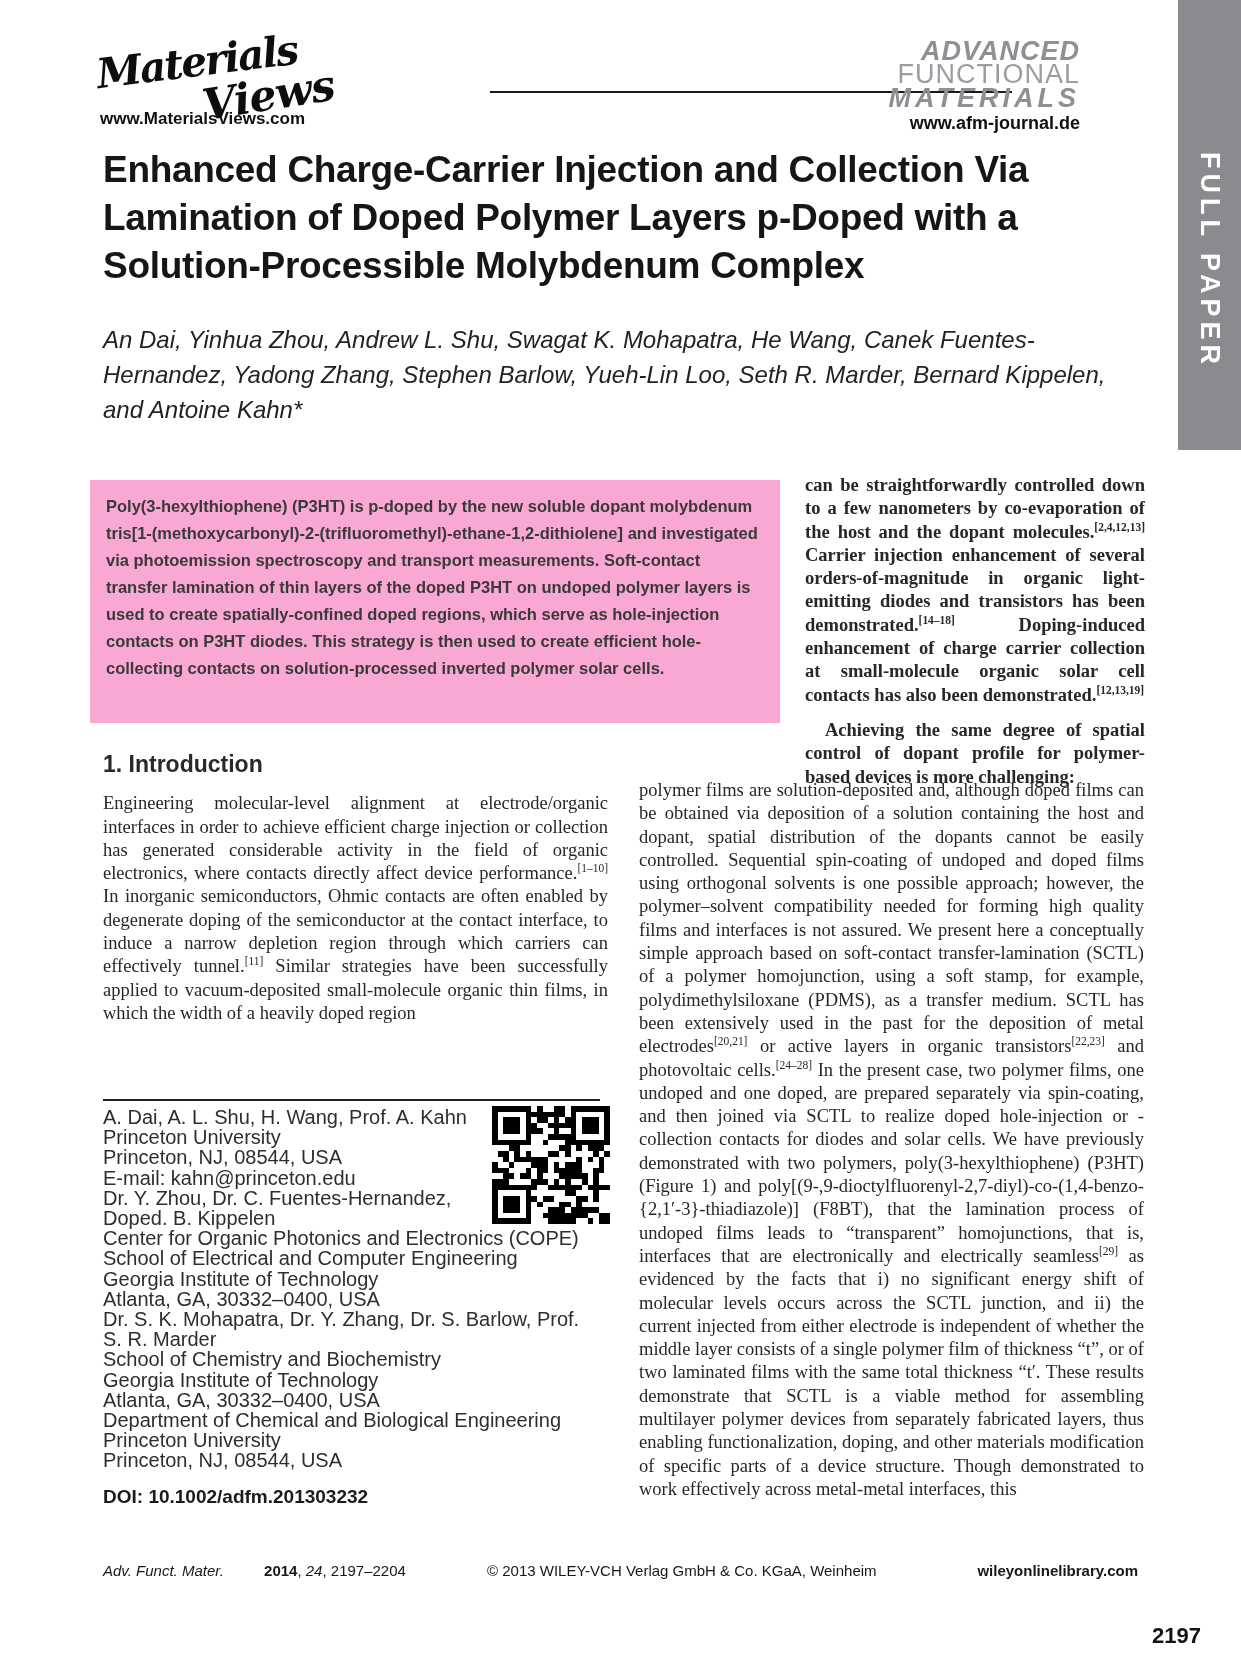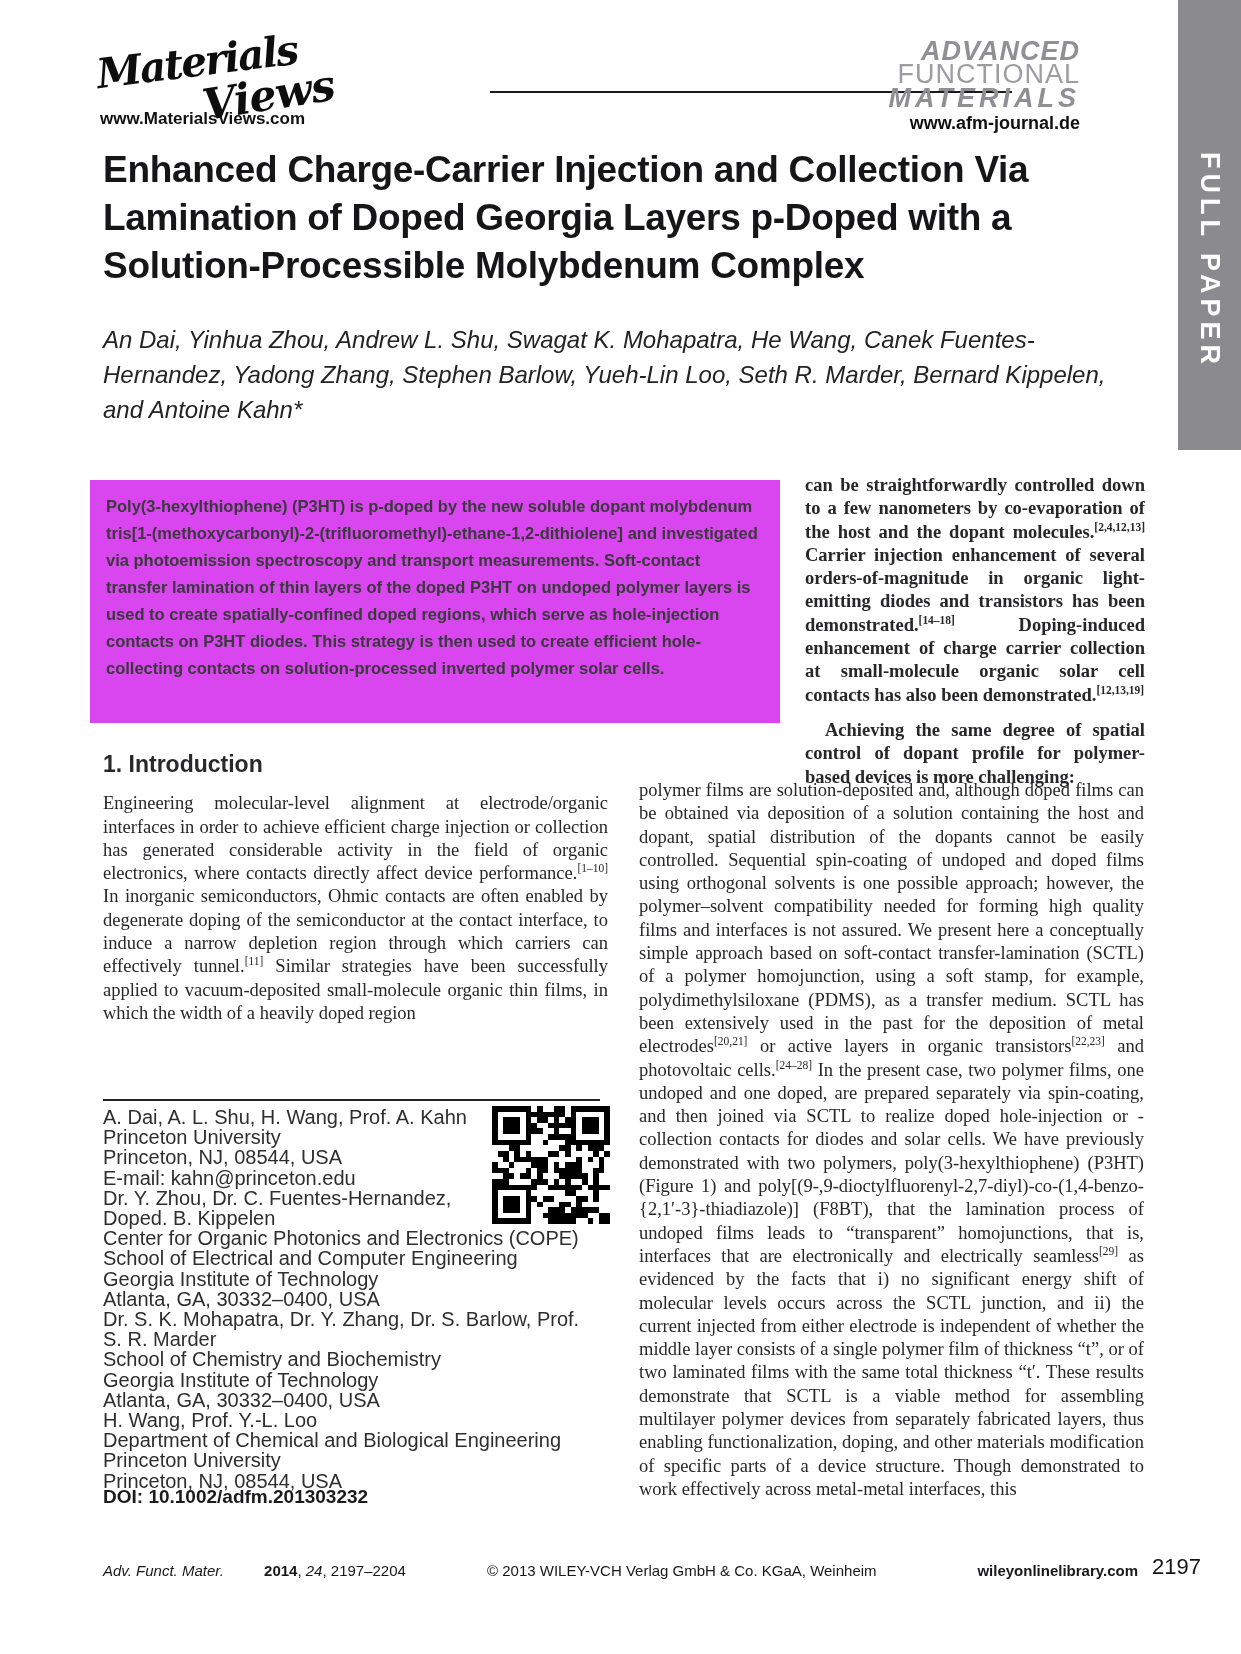--- a/index.html
+++ b/index.html
@@ -28,21 +28,21 @@
            font-size:18px;font-weight:bold;color:#101010;}
 
   
   .title{position:absolute;left:103px;top:146px;width:1000px;margin:0;
          font-size:37px;line-height:48px;font-weight:bold;color:#161618;letter-spacing:-0.3px;}
   .authors{position:absolute;left:103px;top:322px;width:1015px;
            font-style:italic;font-size:24px;line-height:35px;color:#232325;}
 
   
   .abstract-box{position:absolute;left:90px;top:480px;width:690px;min-height:243px;
-                background:#d946ef;box-sizing:border-box;padding:13px 18px 16px 16px;}
+                background:#f9a8d4;box-sizing:border-box;padding:13px 18px 16px 16px;}
   .abstract-text{margin:0;font-size:16.5px;font-weight:bold;line-height:27px;color:#39393b;}
 
   
   .serif{font-family:"Liberation Serif",serif;font-size:18.5px;line-height:23.3px;
          text-align:justify;color:#27272a;}
   .serif p{margin:0;}
   .col-narrow{position:absolute;left:805px;top:474px;width:340px;font-weight:bold;}
   .col-narrow .indent{text-indent:20px;margin-top:12px;}
   .col-wide{position:absolute;left:639px;top:779px;width:505px;}
   .col-left{position:absolute;left:103px;top:753px;width:505px;}
@@ -57,21 +57,21 @@
   .qr{position:absolute;left:492px;top:1106px;width:118px;height:118px;shape-rendering:crispEdges;}
   .doi{position:absolute;left:103px;top:1486px;font-size:19px;font-weight:bold;color:#1b1b1d;}
 
   
   .cite{position:absolute;left:103px;top:1562px;font-size:15px;color:#18181a;}
   .cite .it{font-style:italic;}
   .cite .b{font-weight:bold;margin-left:36px;}
   .copyright{position:absolute;left:487px;top:1562px;font-size:15px;color:#18181a;}
   .weblink{position:absolute;left:938px;top:1562px;width:200px;text-align:right;
            font-size:15px;font-weight:bold;color:#18181a;}
-  .pagenum{position:absolute;left:1152px;top:1554px;font-size:22px;font-weight:normal;color:#131315;}
+  .pagenum{position:absolute;left:1152px;top:1623px;font-size:22px;font-weight:bold;color:#131315;}
 </style>
 </head>
 <body>
 
 <div class="page">
 
   <div class="side-banner">
     <span class="side-banner-text">FULL PAPER</span>
   </div>
 
@@ -82,21 +82,21 @@
   <div class="header-rule"></div>
   <div class="mv-url">www.MaterialsViews.com</div>
 
   <div class="afm-logo">
     <div class="afm-l1">ADVANCED</div>
     <div class="afm-l2">FUNCTIONAL</div>
     <div class="afm-l3">MATERIALS</div>
   </div>
   <div class="afm-url">www.afm-journal.de</div>
 
-  <h1 class="title">Enhanced Charge-Carrier Injection and Collection Via Lamination of Doped Georgia Layers p-Doped with a Solution-Processible Molybdenum Complex</h1>
+  <h1 class="title">Enhanced Charge-Carrier Injection and Collection Via Lamination of Doped Polymer Layers p-Doped with a Solution-Processible Molybdenum Complex</h1>
   <div class="authors">An Dai, Yinhua Zhou, Andrew L. Shu, Swagat K. Mohapatra, He Wang, Canek Fuentes-Hernandez, Yadong Zhang, Stephen Barlow, Yueh-Lin Loo, Seth R. Marder, Bernard Kippelen, and Antoine Kahn*</div>
 
   <div class="abstract-box">
     <p class="abstract-text">Poly(3-hexylthiophene) (P3HT) is p-doped by the new soluble dopant molybdenum tris[1-(methoxycarbonyl)-2-(trifluoromethyl)-ethane-1,2-dithiolene] and investigated via photoemission spectroscopy and transport measurements. Soft-contact transfer lamination of thin layers of the doped P3HT on undoped polymer layers is used to create spatially-confined doped regions, which serve as hole-injection contacts on P3HT diodes. This strategy is then used to create efficient hole-collecting contacts on solution-processed inverted polymer solar cells.</p>
   </div>
 
   <div class="col-narrow serif">
     <p>can be straightforwardly controlled down to a few nanometers by co-evaporation of the host and the dopant molecules.<sup>[2,4,12,13]</sup> Carrier injection enhancement of several orders-of-magnitude in organic light-emitting diodes and transistors has been demonstrated.<sup>[14–18]</sup> Doping-induced enhancement of charge carrier collection at small-molecule organic solar cell contacts has also been demonstrated.<sup>[12,13,19]</sup></p>
     <p class="indent">Achieving the same degree of spatial control of dopant profile for polymer-based devices is more challenging:</p>
   </div>
@@ -119,21 +119,20 @@
       <div>Dr. Y. Zhou, Dr. C. Fuentes-Hernandez,</div>
       <div>Doped. B. Kippelen</div>
       <div>Center for Organic Photonics and Electronics (COPE)</div>
       <div>School of Electrical and Computer Engineering</div>
       <div>Georgia Institute of Technology</div>
       <div>Atlanta, GA, 30332–0400, USA</div>
       <div>Dr. S. K. Mohapatra, Dr. Y. Zhang, Dr. S. Barlow, Prof. S. R. Marder</div>
       <div>School of Chemistry and Biochemistry</div>
       <div>Georgia Institute of Technology</div>
       <div>Atlanta, GA, 30332–0400, USA</div>
-      <div>H. Wang, Prof. Y.-L. Loo</div>
       <div>Department of Chemical and Biological Engineering</div>
       <div>Princeton University</div>
       <div>Princeton, NJ, 08544, USA</div>
     </div>
   <svg id="qr" class="qr" viewBox="0 0 21 21">
       <rect x="0" y="0" width="1" height="1"></rect>
       <rect x="1" y="0" width="1" height="1"></rect>
       <rect x="2" y="0" width="1" height="1"></rect>
       <rect x="3" y="0" width="1" height="1"></rect>
       <rect x="4" y="0" width="1" height="1"></rect>

